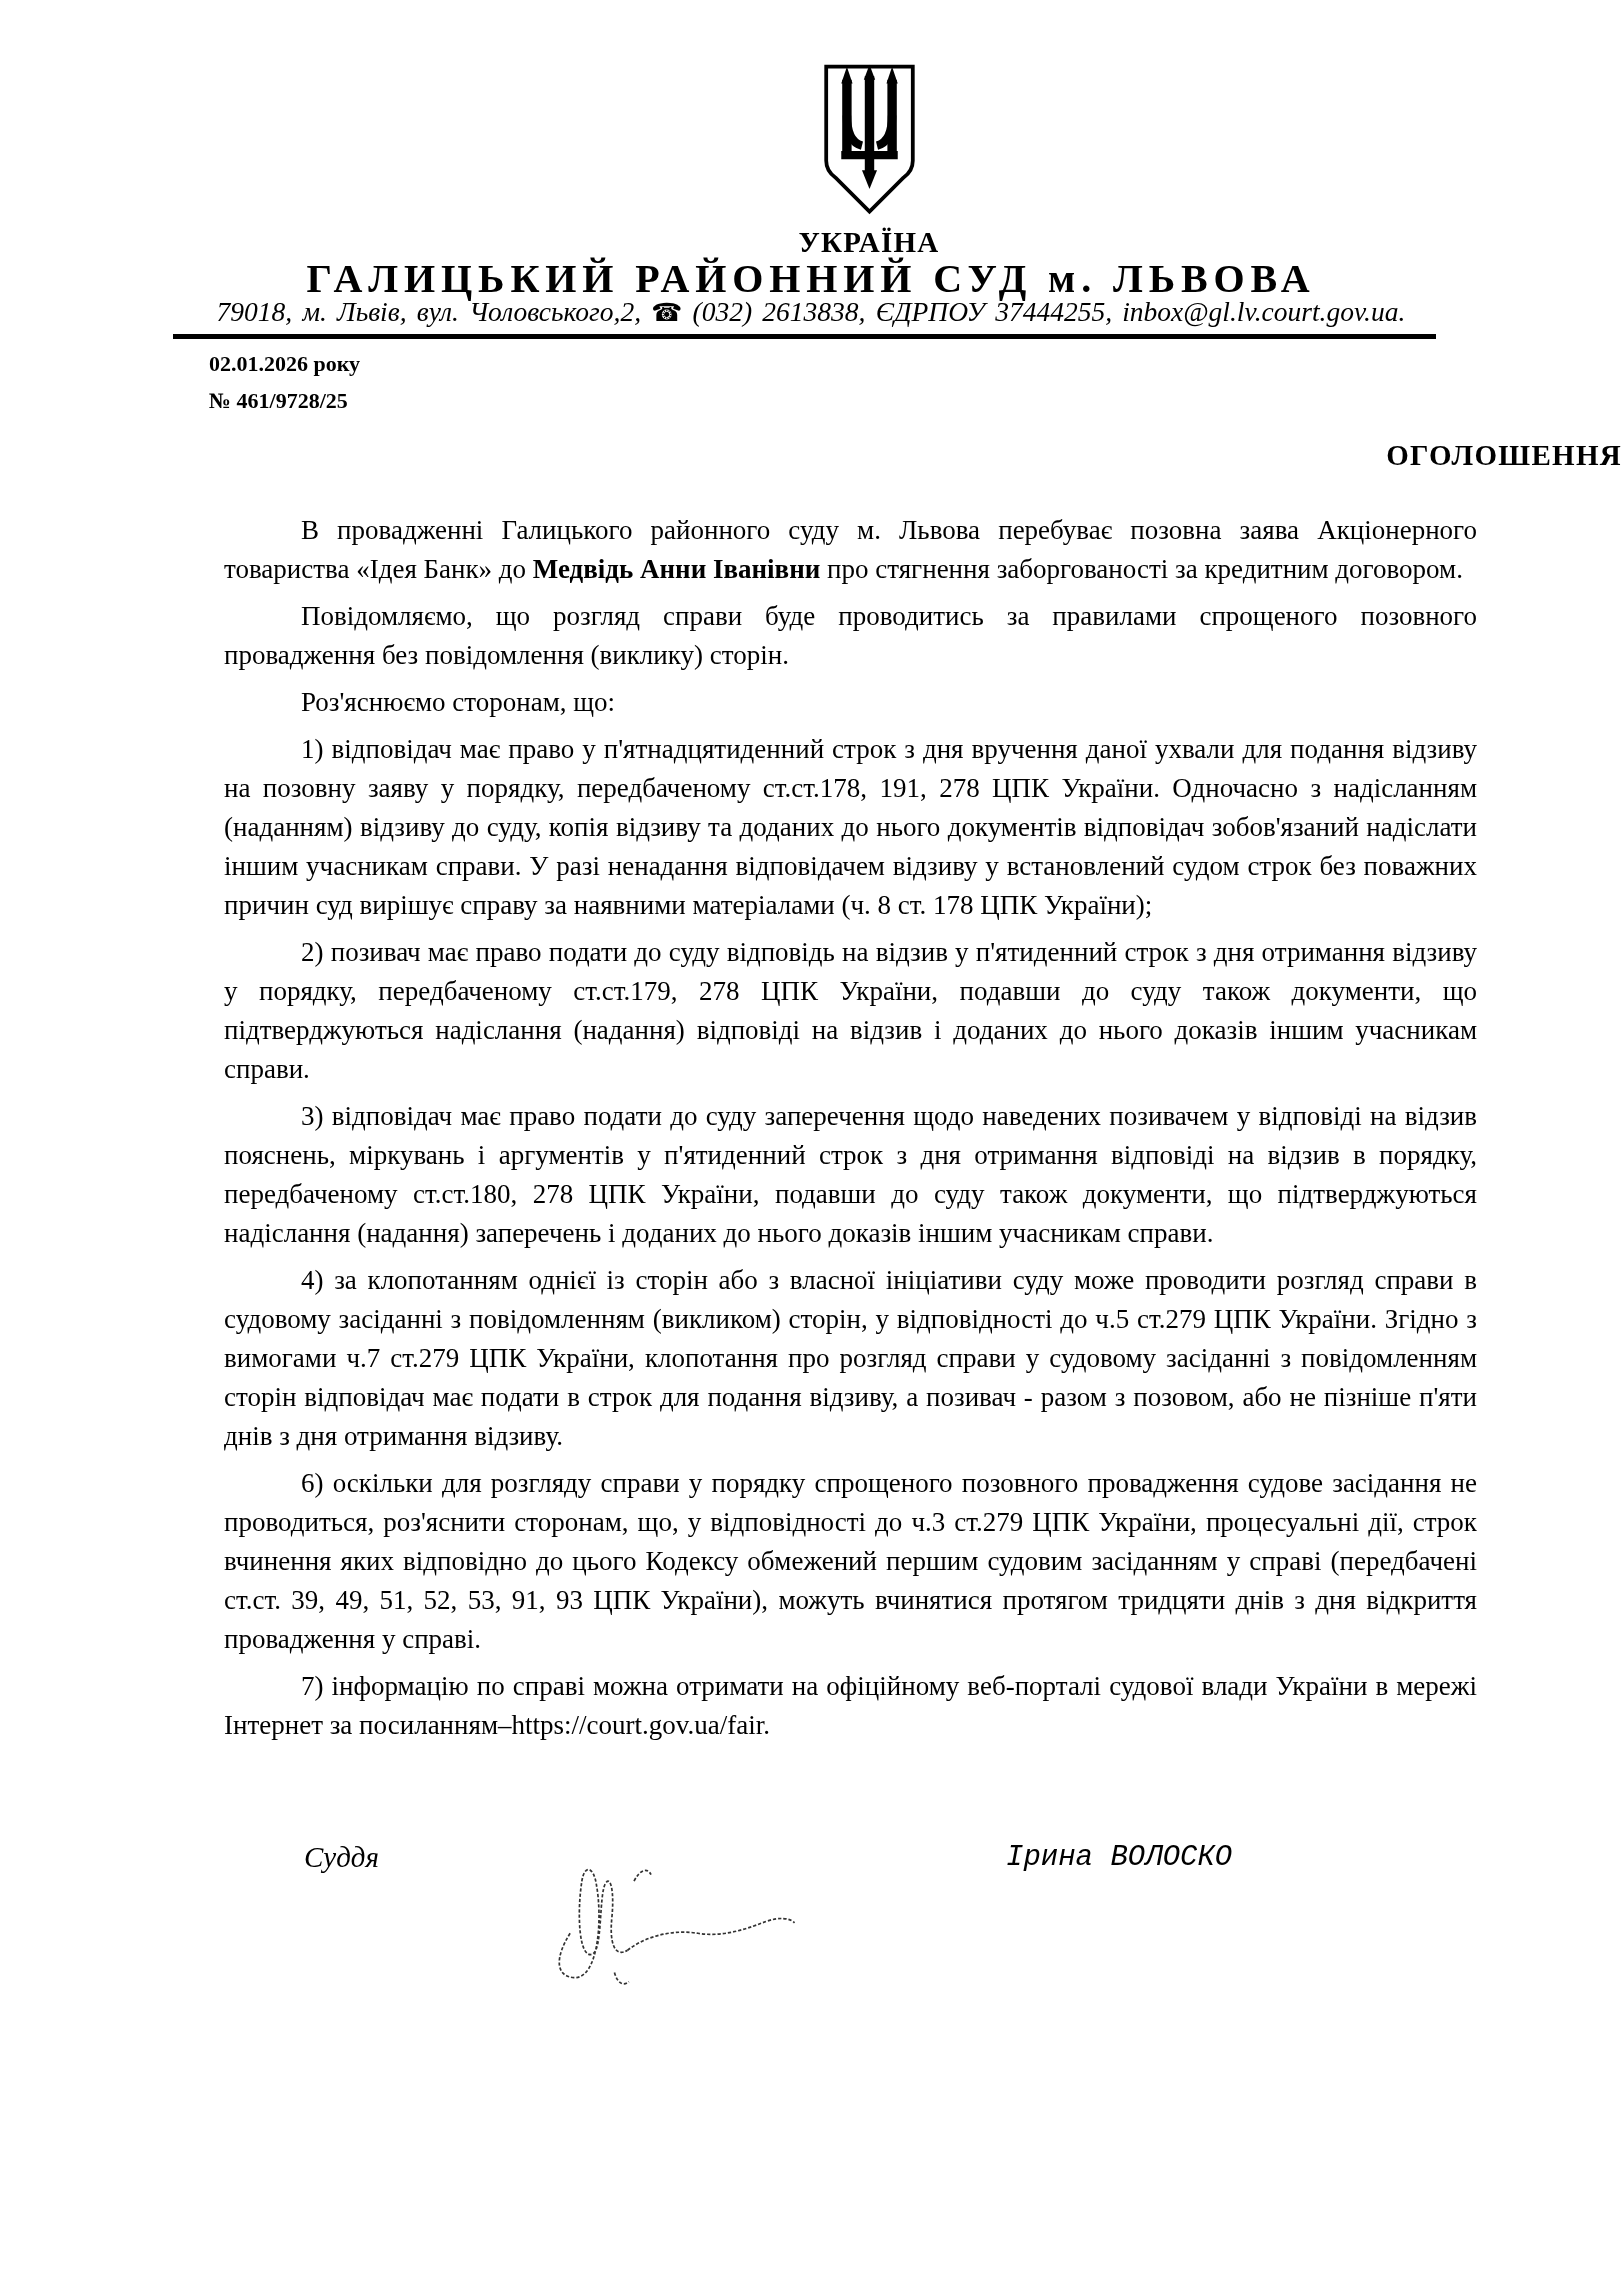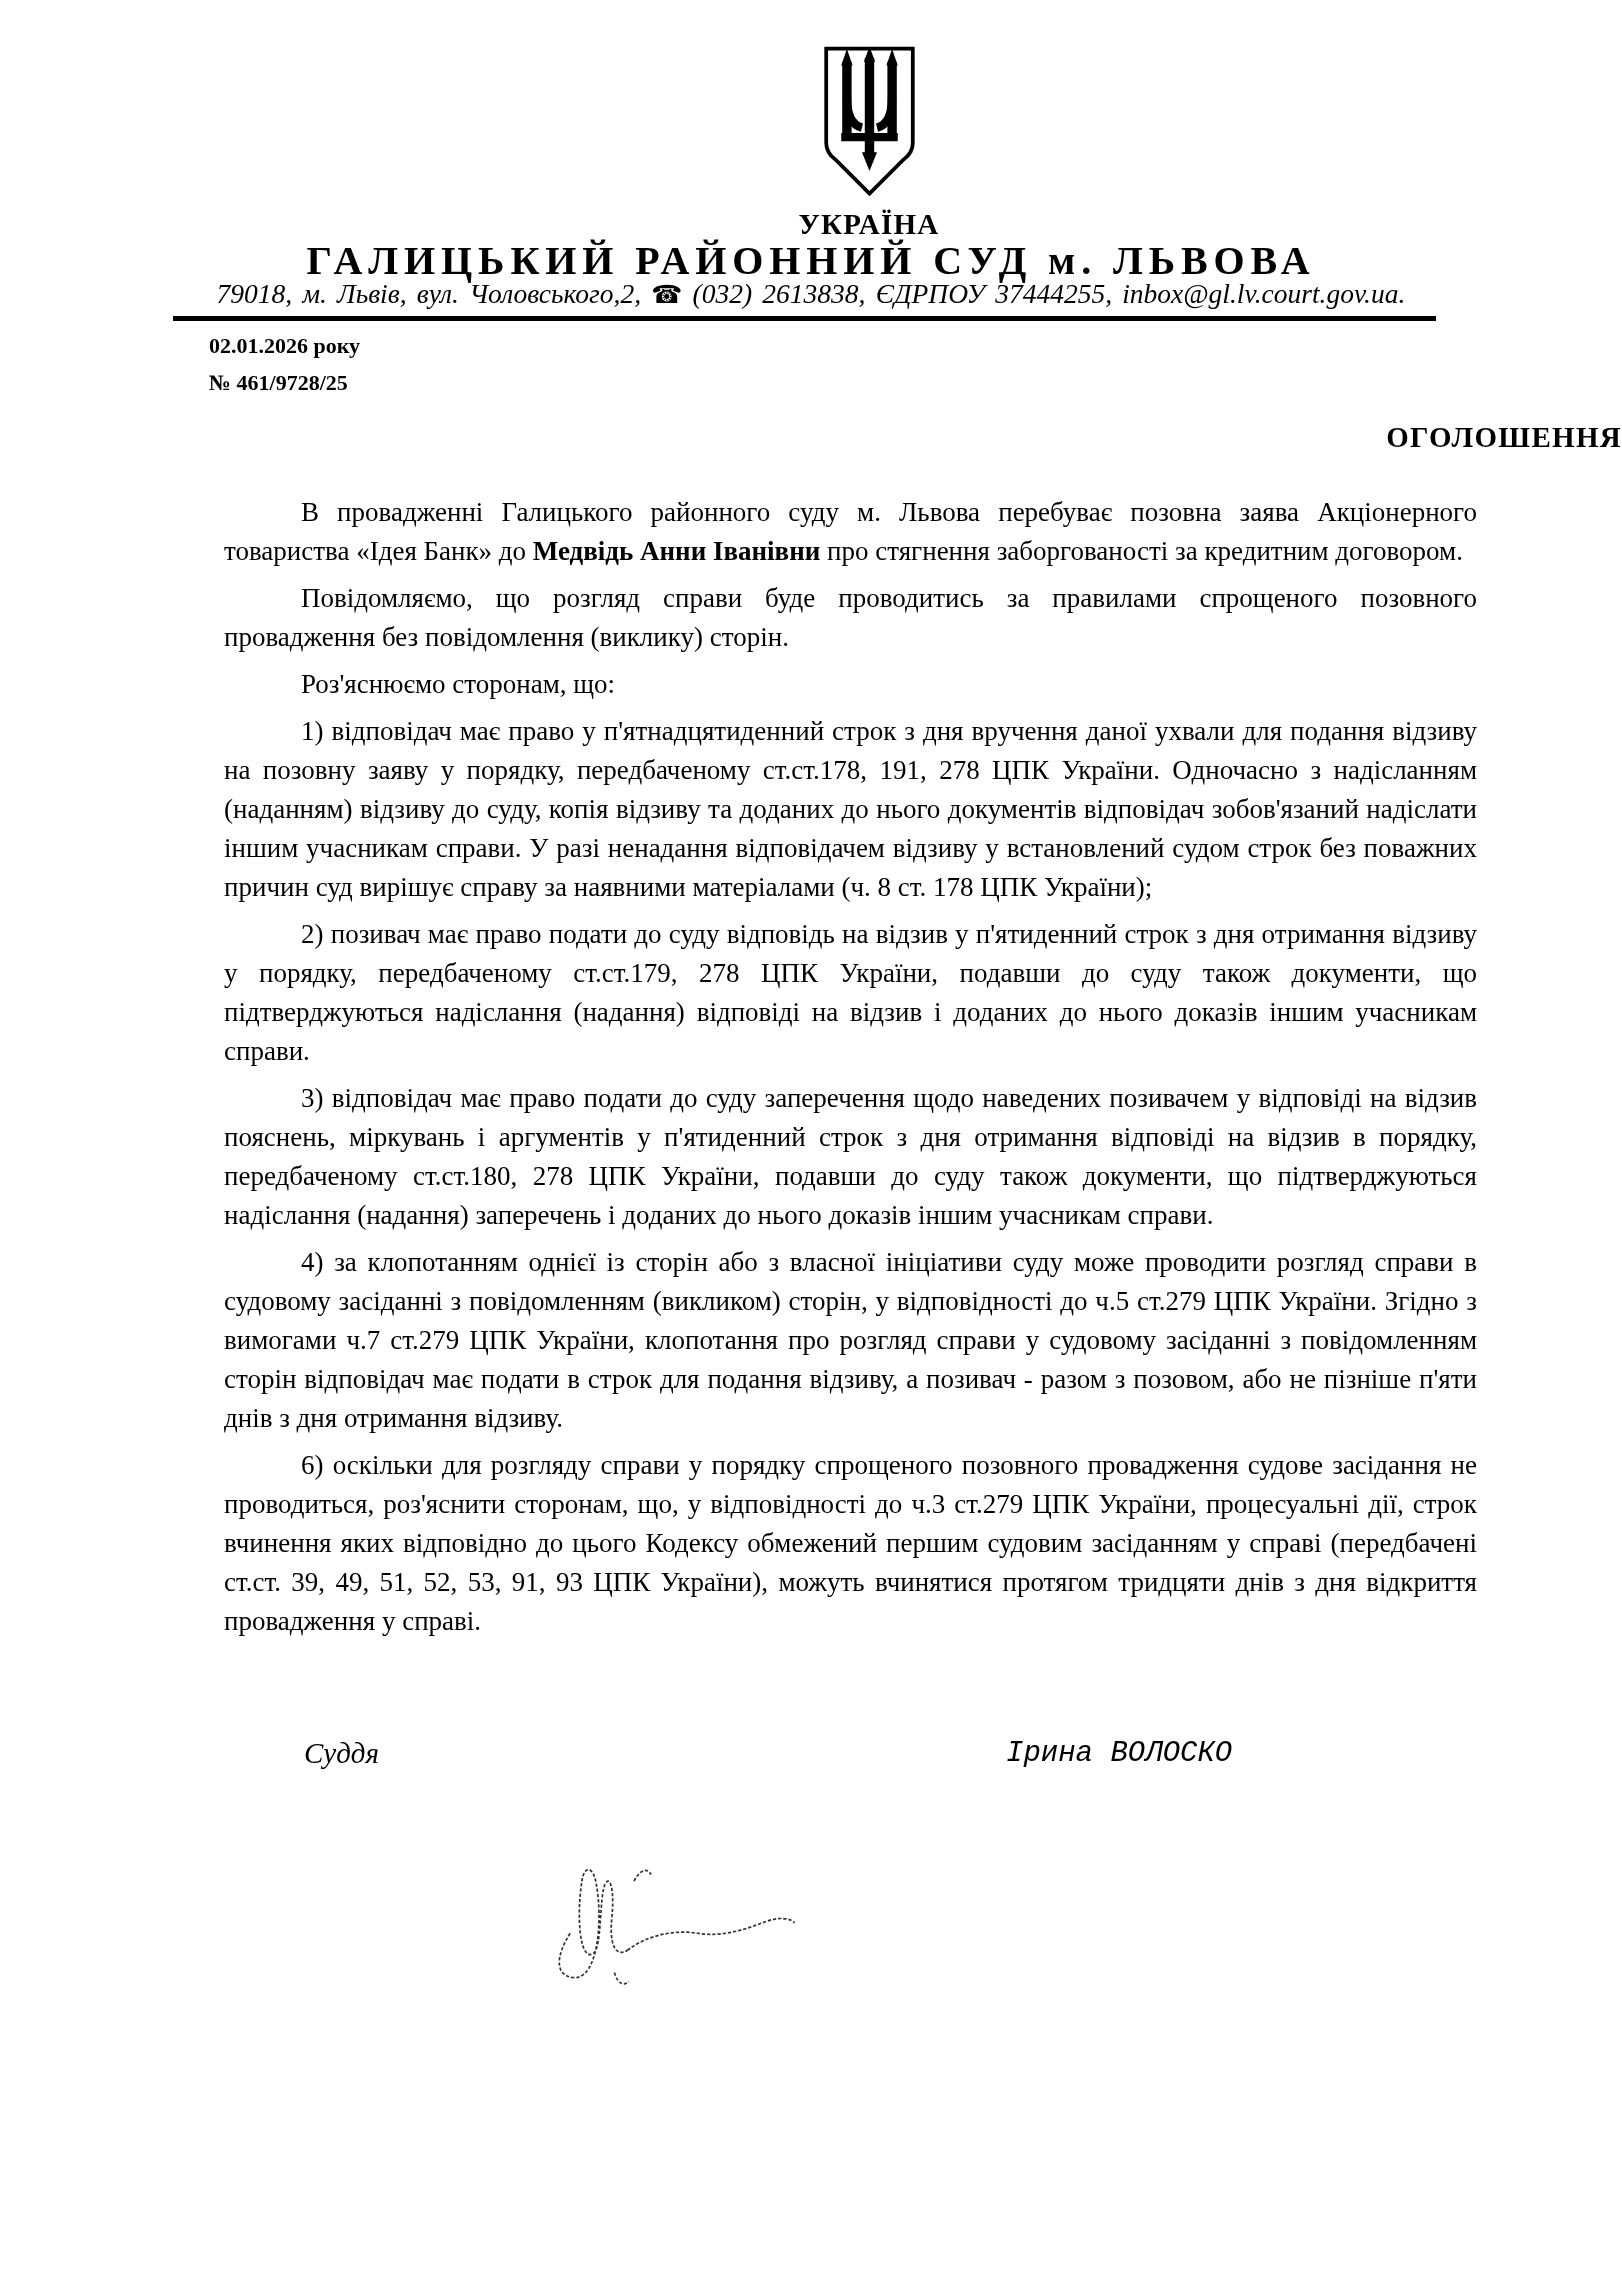--- a/index.html
+++ b/index.html
@@ -7,21 +7,21 @@
     position:relative;
     width:1622px;
     height:2295px;
     margin:0 auto;
     background:#ffffff;
     color:#000;
     font-family:"Liberation Serif","DejaVu Serif",serif;
     overflow:hidden;
   }
   
-  .header { text-align:center; padding-top:43px; }
+  .header { text-align:center; padding-top:61px; }
   .emblem-wrap { display:block; transform:translateX(58px); }
   .emblem { width:113px; height:160px; }
   .country {
     transform:translateX(58px);
     font-weight:bold;
     font-size:29px;
     line-height:31px;
     margin-top:3.9px;
     letter-spacing:1.3px;
   }
@@ -128,20 +128,21 @@
 
   <div class="body-text">
     <p><span>В провадженні Галицького районного суду м. Львова перебуває позовна заява Акціонерного товариства «Ідея Банк» до </span><span class="bold-name">Медвідь Анни Іванівни</span><span> про стягнення заборгованості за кредитним договором.</span></p>
     <p>Повідомляємо, що розгляд справи буде проводитись за правилами спрощеного позовного провадження без повідомлення (виклику) сторін.</p>
     <p>Роз'яснюємо сторонам, що:</p>
     <p>1) відповідач має право у п'ятнадцятиденний строк з дня вручення даної ухвали для подання відзиву на позовну заяву у порядку, передбаченому ст.ст.178, 191, 278 ЦПК України. Одночасно з надісланням (наданням) відзиву до суду, копія відзиву та доданих до нього документів відповідач зобов'язаний надіслати іншим учасникам справи. У разі ненадання відповідачем відзиву у встановлений судом строк без поважних причин суд вирішує справу за наявними матеріалами (ч. 8 ст. 178 ЦПК України);</p>
     <p>2) позивач має право подати до суду відповідь на відзив у п'ятиденний строк з дня отримання відзиву  у порядку, передбаченому ст.ст.179, 278 ЦПК України, подавши до суду також документи, що підтверджуються надіслання (надання) відповіді на відзив і доданих до нього доказів іншим учасникам справи.</p>
     <p>3) відповідач має право подати до суду заперечення щодо наведених позивачем у відповіді на відзив пояснень, міркувань і аргументів у п'ятиденний строк з дня отримання відповіді на відзив в порядку, передбаченому ст.ст.180, 278 ЦПК України, подавши до суду також документи, що підтверджуються надіслання (надання) заперечень і доданих до нього доказів іншим учасникам справи.</p>
     <p>4) за клопотанням однієї із сторін або з власної ініціативи суду може проводити розгляд справи в судовому засіданні з повідомленням (викликом) сторін, у відповідності до ч.5 ст.279 ЦПК України. Згідно з вимогами ч.7 ст.279 ЦПК України, клопотання про розгляд справи у судовому засіданні з повідомленням сторін відповідач має подати в строк для подання відзиву, а позивач - разом з позовом, або не пізніше п'яти днів з дня отримання відзиву.</p>
     <p>6) оскільки для розгляду справи у порядку спрощеного позовного провадження судове засідання не проводиться, роз'яснити сторонам, що, у відповідності до ч.3 ст.279 ЦПК України, процесуальні дії, строк вчинення яких відповідно до цього Кодексу обмежений першим судовим засіданням у справі (передбачені ст.ст. 39, 49, 51, 52, 53, 91, 93 ЦПК України), можуть вчинятися протягом тридцяти днів з дня відкриття провадження у справі.</p>
+    <p><span>7) інформацію по справі можна отримати на офіційному веб-порталі судової влади України в мережі Інтернет за посиланням–</span><span>https://court.gov.ua/fair.</span></p>
   </div>
 
   <div class="sig-row">
     <span class="sig-role">Суддя</span>
     <span class="sig-name">Ірина ВОЛОСКО</span>
   </div>
 
   <svg class="sig-mark" viewBox="0 0 470 210" xmlns="http://www.w3.org/2000/svg">
     <g fill="none" stroke="#1c1c1c" stroke-width="2.6" stroke-dasharray="5 3" opacity="0.9">
       <path d="M52 120 C28 158 30 186 58 188 C96 190 102 96 92 44 C88 18 74 14 70 40 C62 92 66 160 86 152 C102 146 96 62 106 44 C114 30 120 56 116 96 C112 134 120 158 140 146"></path>

